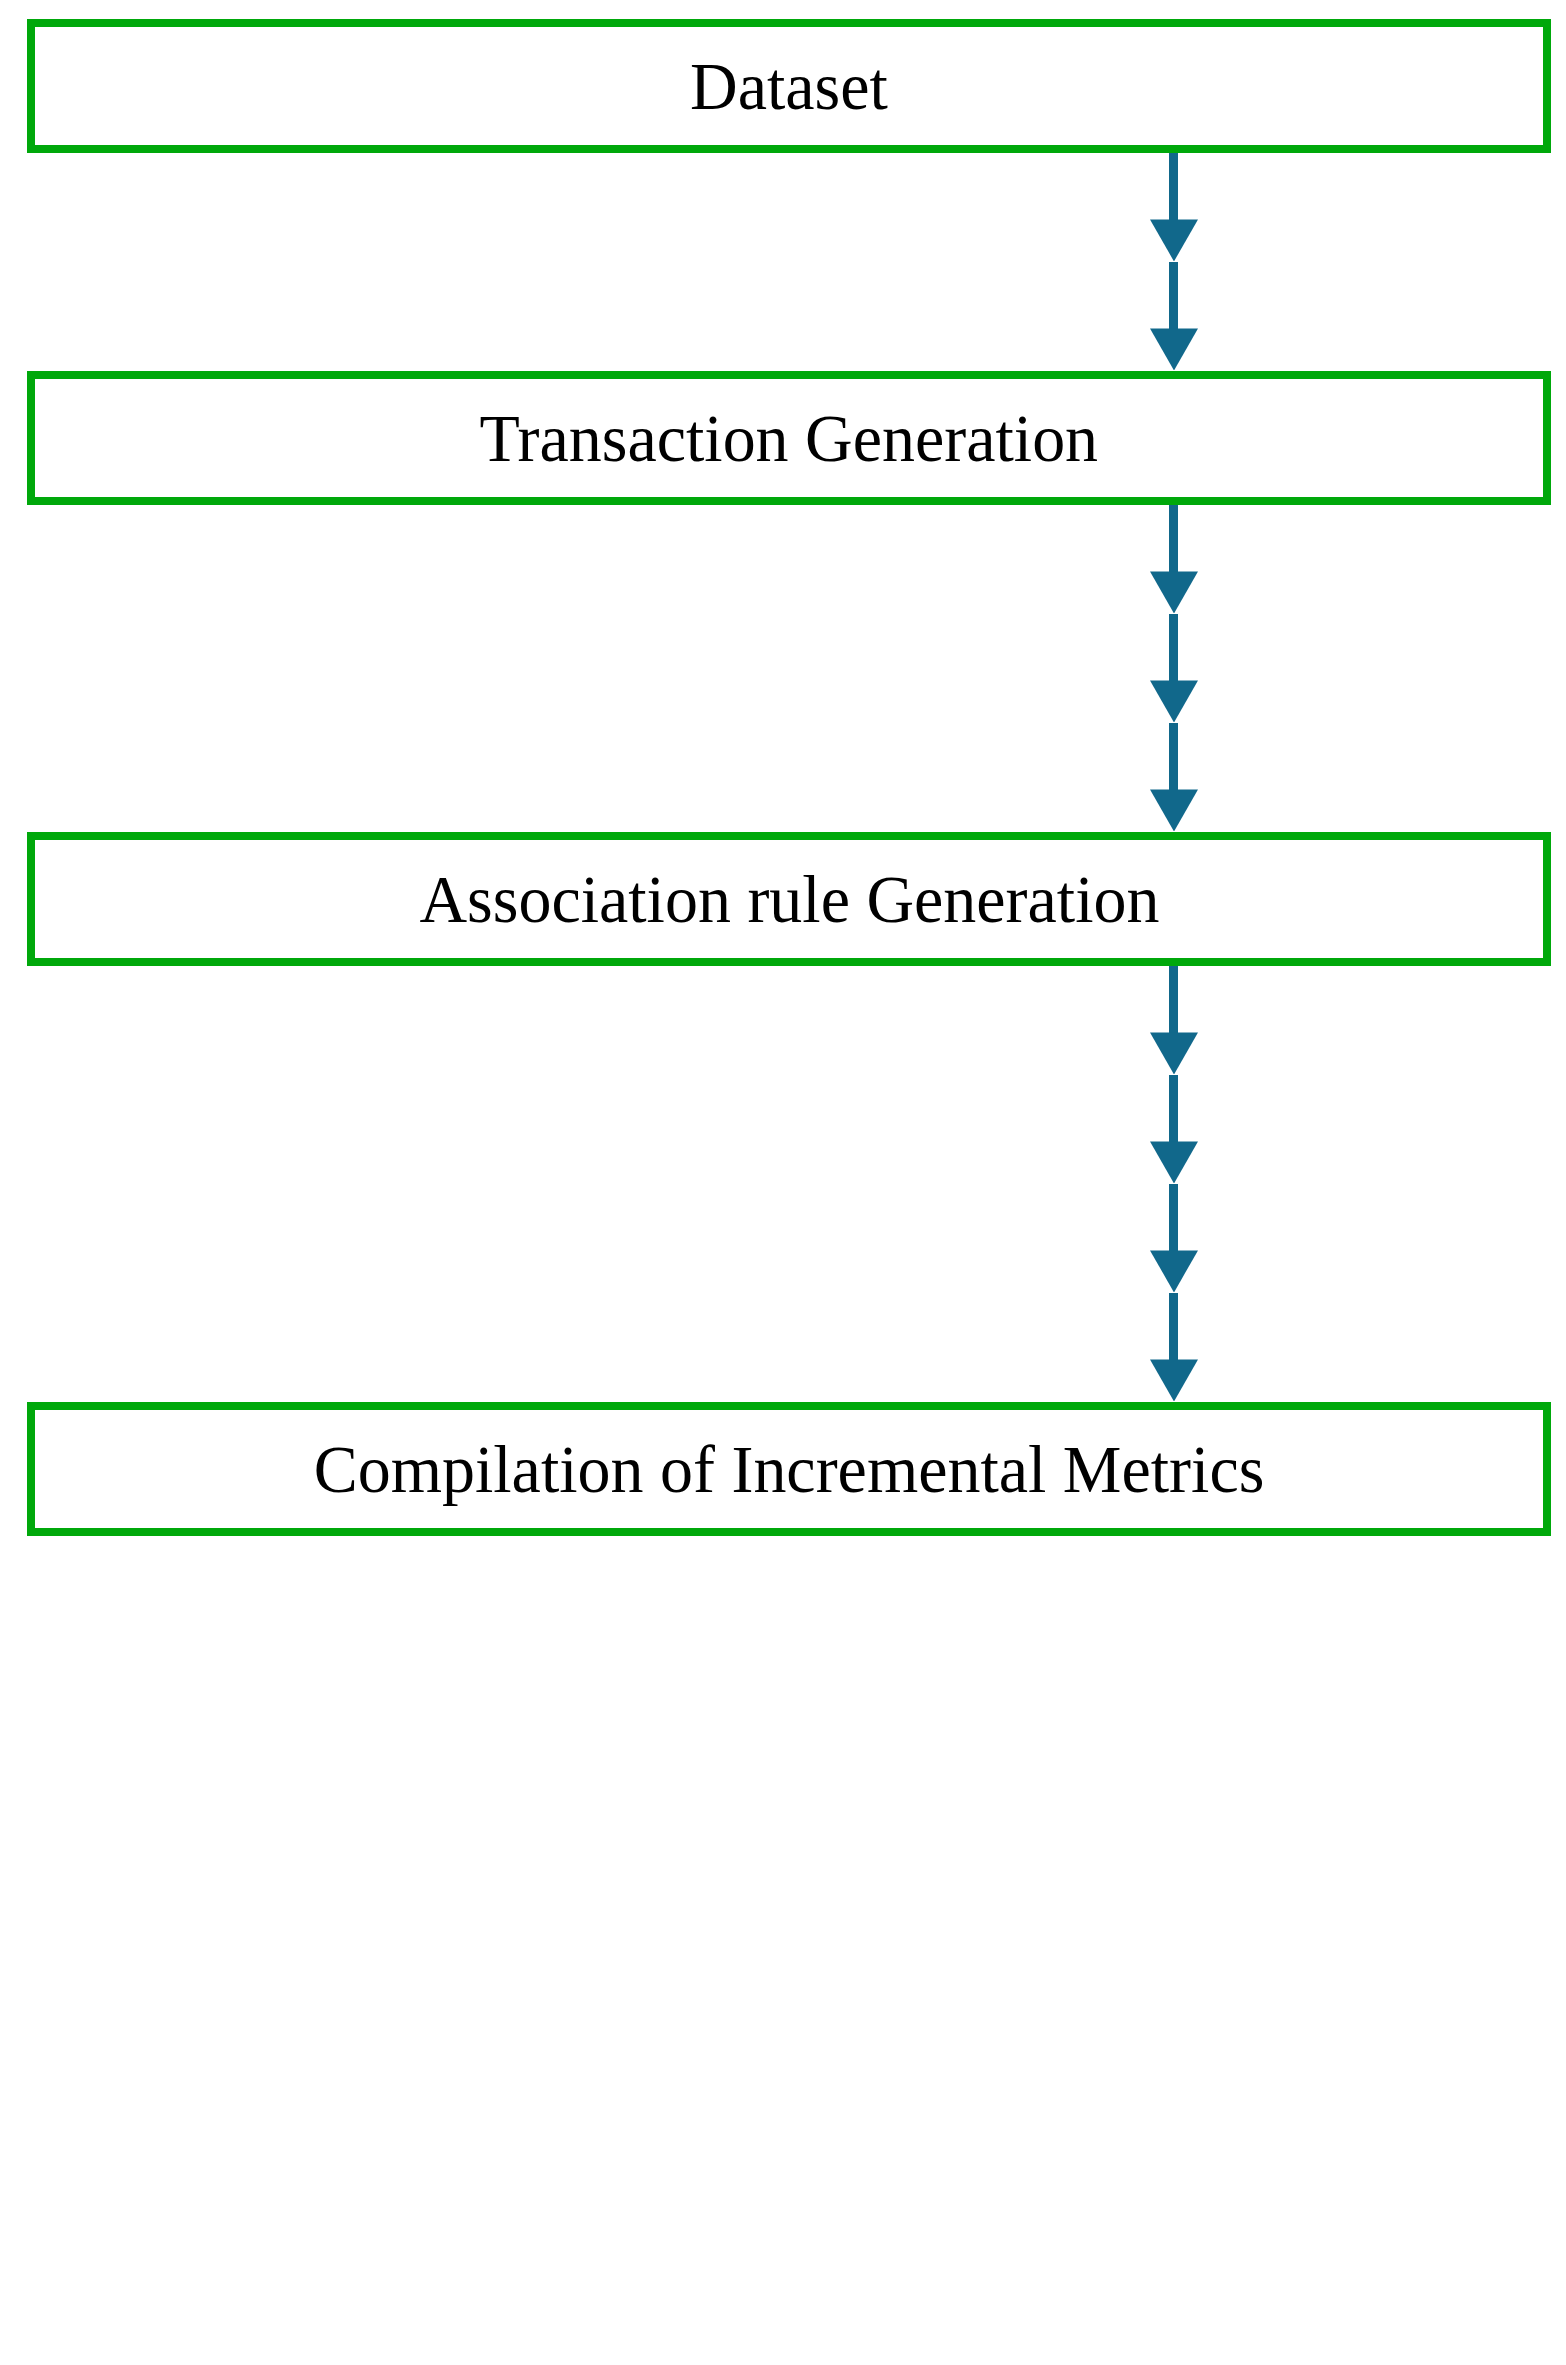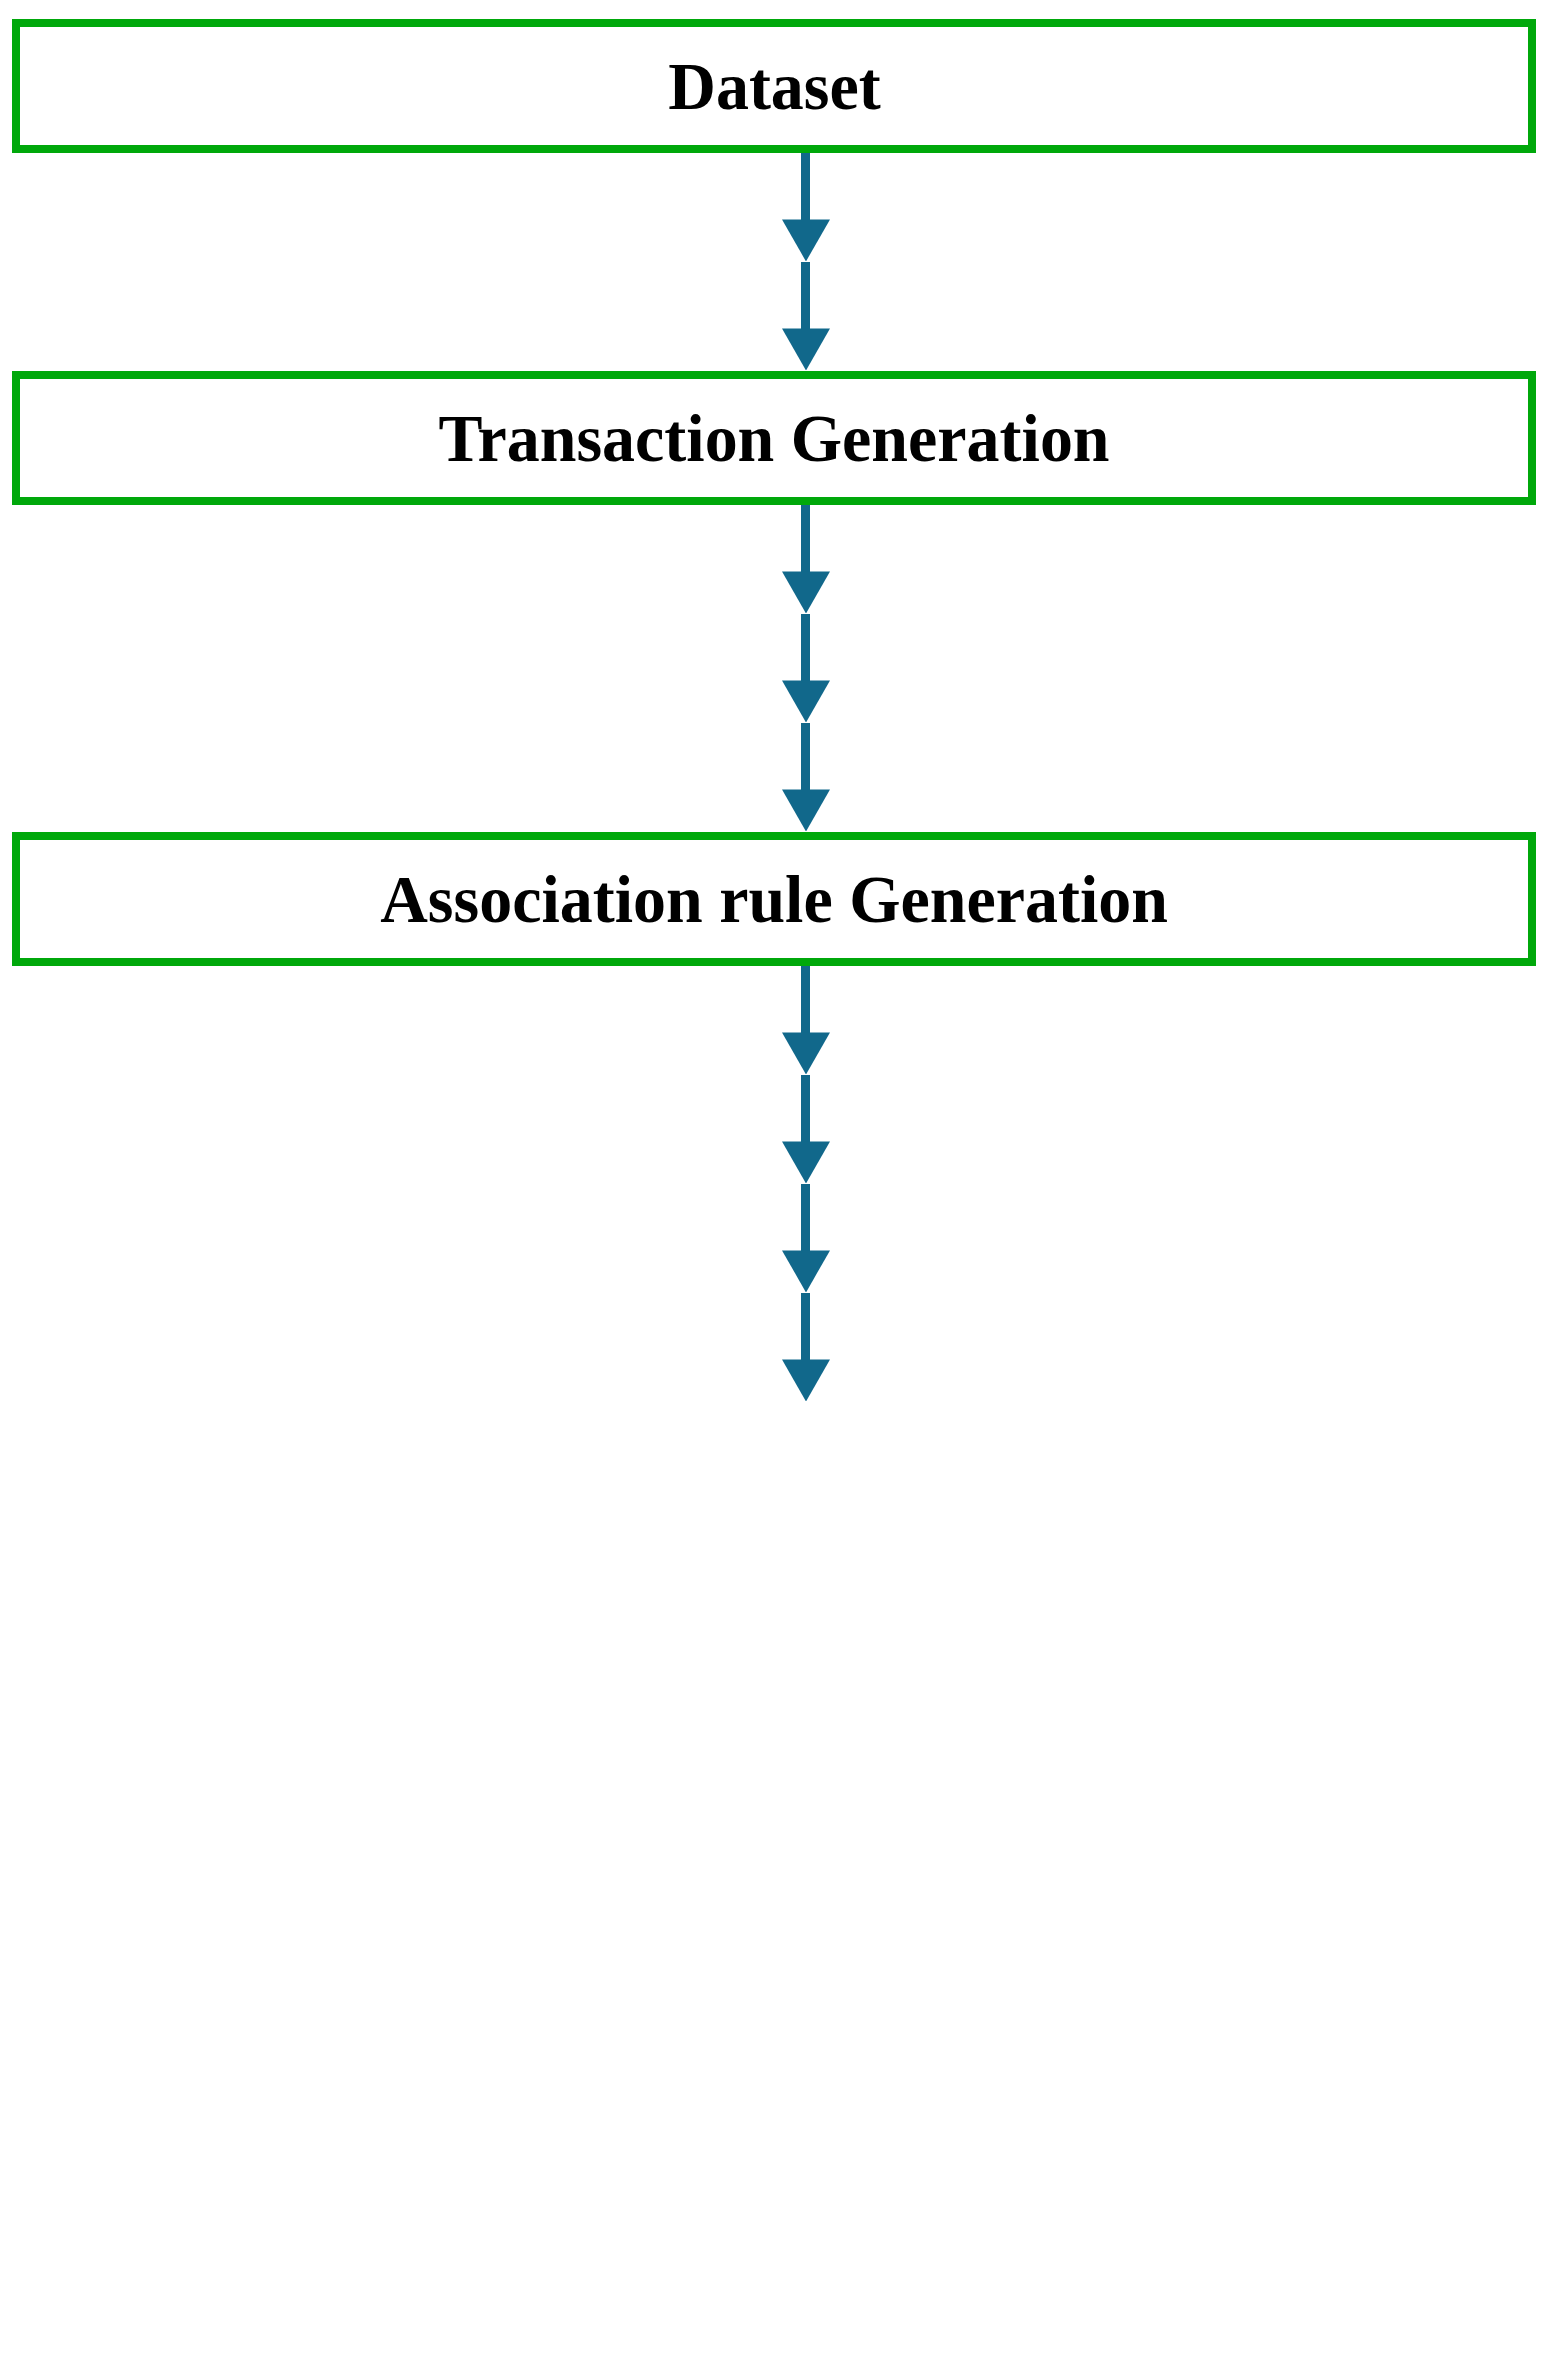--- a/index.html
+++ b/index.html
@@ -12,22 +12,21 @@
     height: 2366px;
     overflow: hidden;
     font-family: "Liberation Serif", "DejaVu Serif", serif;
   }
   .flowchart {
     position: relative;
     width: 1566px;
     padding-top: 19.4px;
     display: flex;
     flex-direction: column;
-    align-items: flex-start;
-    font-weight: bold;
+    align-items: center;
   }
   .node {
     box-sizing: border-box;
     margin-left: 12.4px;
     width: 1524px;
     height: 134px;
     border: 8px solid var(--box-border, #00a80b);
     background: var(--box-fill, #ffffff);
     display: flex;
     align-items: center;
@@ -126,14 +125,17 @@
     <div class="arrow-stem"></div>
     <div class="arrow-head"></div>
   </div>
 
 
   <div class="arrow">
     <div class="arrow-stem"></div>
     <div class="arrow-head"></div>
   </div>
 
+  <div class="node">
+    <span class="node-label">Compilation of Incremental Metrics</span>
+  </div>
 </div>
 
 
 </body></html>

